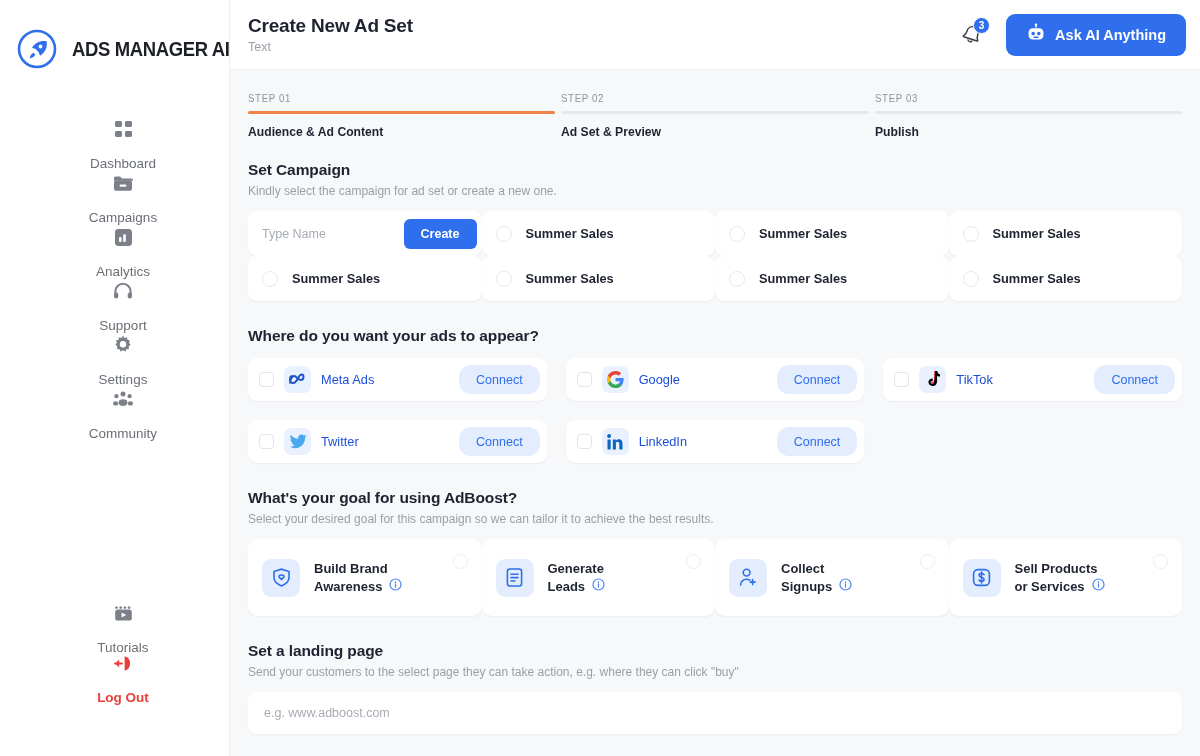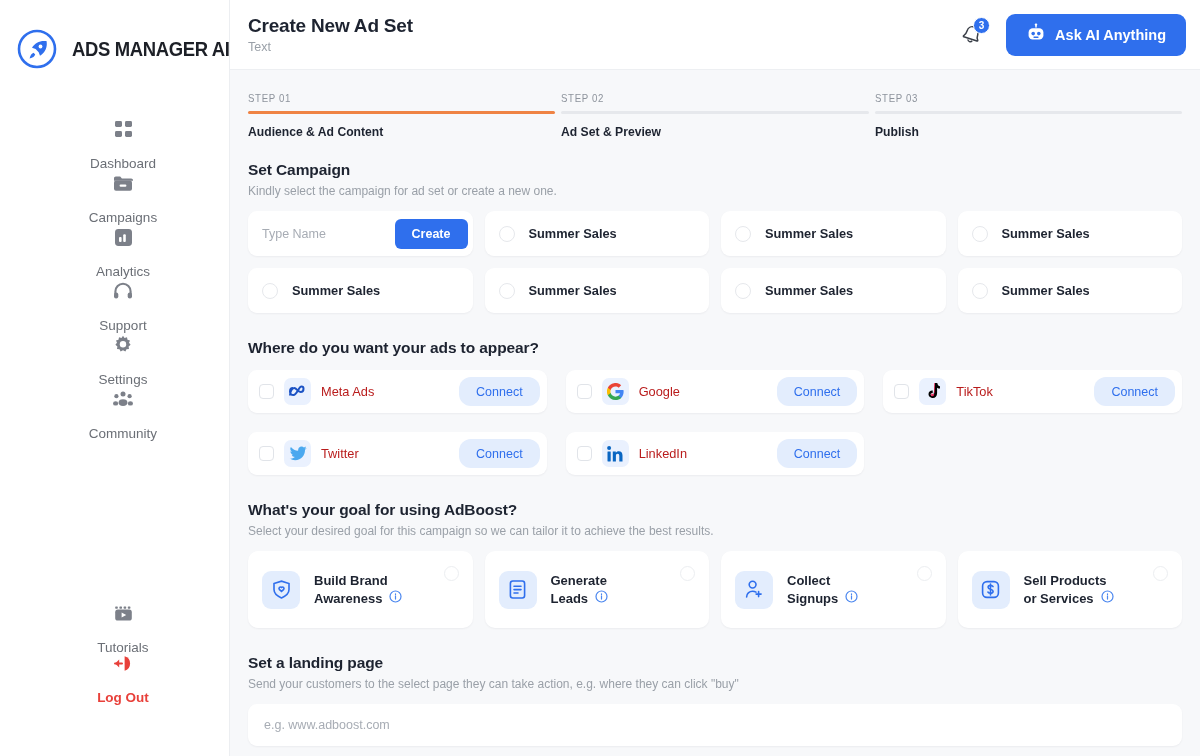--- a/index.html
+++ b/index.html
@@ -63,21 +63,21 @@
   .step { flex: 1; min-width: 0; }
   .step-no { font-size: 10.5px; letter-spacing: 0.7px; color: #8d939c; transform: scaleX(0.92); transform-origin: left; }
   .step-bar { height: 3px; border-radius: 2px; background: #e6e8ec; margin: 7px 0 10px 0; }
   .step.active .step-bar { background: #ef8344; }
   .step-name { font-size: 12.8px; font-weight: 700; color: #1d2330; transform: scaleX(0.95); transform-origin: left; white-space: nowrap; }
 
   .sec-title { font-size: 15.5px; font-weight: 700; color: #1d2330; letter-spacing: -0.1px; }
   .sec-sub { font-size: 12px; color: #9aa0a8; margin-top: 5px; }
 
   .sec-campaign { margin-top: 22px; }
-  .grid4 { display: grid; grid-template-columns: repeat(4, 1fr); gap: 12px; margin-top: 13px; }
+  .grid4 { display: grid; grid-template-columns: repeat(4, 1fr); margin-top: 13px; }
   .card {
     background: #fff; border-radius: 9px; height: 45px;
     box-shadow: 0 1px 2px rgba(20,25,40,0.05); display: flex; align-items: center;
   }
   .camp-create { padding: 0 5px 0 14px; justify-content: space-between; }
   .camp-ph { font-size: 12.5px; color: #a7acb4; }
   .create-btn {
     background: #2f6fed; color: #fff; font-size: 12.5px; font-weight: 700;
     border: none; border-radius: 6px; height: 30px; padding: 0 17px; cursor: pointer;
   }
@@ -86,21 +86,21 @@
   .camp-label { font-size: 12.8px; font-weight: 700; color: #1d2330; }
 
   .sec-platform { margin-top: 26px; }
   .grid3 { display: grid; grid-template-columns: repeat(3, 1fr); gap: 19px; margin-top: 13px; }
   .plat {
     background: #fff; border-radius: 9px; height: 43px; display: flex; align-items: center;
     box-shadow: 0 1px 2px rgba(20,25,40,0.05); padding: 0 7px 0 11px; gap: 10px; cursor: pointer;
   }
   .chk { width: 15px; height: 15px; border-radius: 4px; border: 1.5px solid #e1e4e9; flex: none; background: #fff; }
   .plat-ico { width: 27px; height: 27px; border-radius: 7px; background: #eaf1fe; display: flex; align-items: center; justify-content: center; flex: none; }
-  .plat-name { font-size: 12.8px; color: #b91c1c; flex: 1; }
+  .plat-name { font-size: 12.8px; color: #1d4ed8; flex: 1; }
   .connect {
     background: #e3edfd; color: #2f6fed; border: none; border-radius: 12px;
     height: 29px; padding: 0 17px; font-size: 12.5px; cursor: pointer;
   }
 
   .sec-goal { margin-top: 26px; }
   .goal {
     background: #fff; border-radius: 10px; height: 77px; display: flex; align-items: center;
     box-shadow: 0 1px 2px rgba(20,25,40,0.05); padding: 0 12px 0 14px; gap: 14px; position: relative; cursor: pointer;
   }

